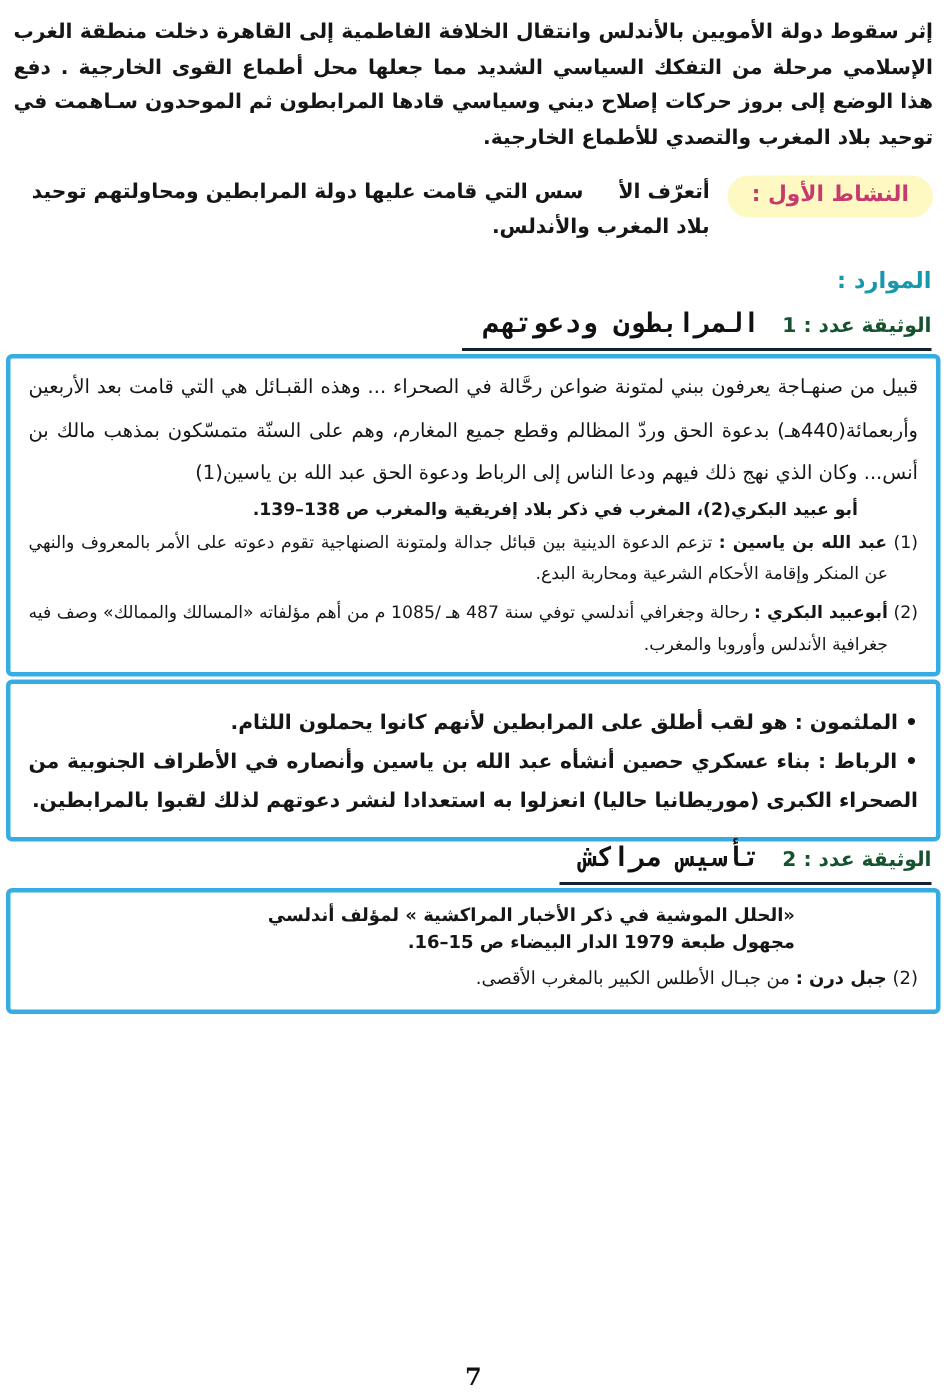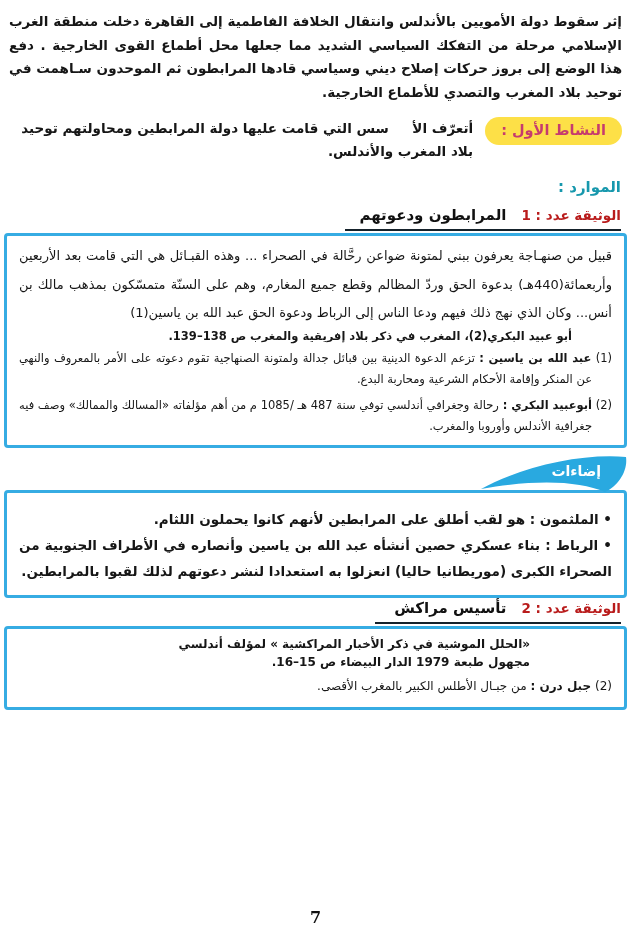--- a/index.html
+++ b/index.html
@@ -15,39 +15,39 @@
   
   .intro{
     margin:10px 9px 0 9px;
     font-size:13.5px;font-weight:700;
     line-height:23.5px;
     text-align:justify;
   }
   
   .activity{display:flex;gap:12px;margin:13px 9px 0 9px;align-items:flex-start;}
   .activity-badge{
-    background:#fde047;color:#c63b6e;
+    background:#fef9c3;color:#c63b6e;
     font-weight:700;font-size:14.5px;
     padding:5px 16px 7px 16px;border-radius:18px;
     white-space:nowrap;flex:0 0 auto;
   }
   .activity-text{
     font-size:13.5px;font-weight:700;line-height:23px;margin-top:3px;
     text-align:right;white-space:pre-wrap;
   }
   
   .resources{margin:15px 10px 0 0;font-size:15px;font-weight:700;color:#1798ad;padding-left:19px;}
   
   .doc-head{margin:9px 10px 0 0;}
   .doc-head-inner{
     display:inline-block;border-bottom:2.5px solid #15222b;
     padding:0 0 5px 14px;min-width:232px;
   }
-  .doc-label{color:#b91c1c;font-weight:700;font-size:13.5px;}
-  .doc-title{color:#111;font-weight:700;font-size:15px;margin-right:10px;}
+  .doc-label{color:#14532d;font-weight:700;font-size:13.5px;}
+  .doc-title{color:#111;font-weight:700;font-size:18px;margin-right:10px;font-family:Liberation Mono, monospace;}
   
   .box{
     margin:2px 4px 0 4px;
     border:3px solid #36ace3;border-radius:4px;
     background:#fff;
   }
   .box-inner{padding:6px 12px 8px 12px;}
   .doc-body{font-size:13px;line-height:28.5px;text-align:justify;}
   .doc-source{font-size:11.5px;font-weight:700;margin:1px 40px 0 0;}
   .fn{font-size:11.5px;line-height:21px;margin-top:5px;text-align:justify;
@@ -107,26 +107,20 @@
         <span>تزعم الدعوة الدينية بين قبائل جدالة ولمتونة الصنهاجية تقوم دعوته على  الأمر بالمعروف والنهي عن المنكر وإقامة الأحكام الشرعية ومحاربة البدع.</span>
       </div>
       <div class="fn">
         <span>(2)</span>
         <span class="term">أبوعبيد البكري :</span>
         <span>رحالة وجغرافي أندلسي توفي سنة 487 هـ /1085 م من أهم مؤلفاته «المسالك والممالك» وصف فيه جغرافية الأندلس وأوروبا والمغرب.</span>
       </div>
     </div>
   </div>
 
-  <div class="swoosh-row">
-    <svg class="swoosh" width="150" height="37" viewBox="0 0 150 37" aria-hidden="true">
-      <path d="M147 1 C 102 -3, 42 11, 2 33 C 58 23, 100 25, 126 36 C 139 30, 149 15, 147 1 Z" fill="#29a9e0"></path>
-    </svg>
-    <span class="swoosh-label">إضاءات</span>
-  </div>
 
   <div class="box">
     <div class="defs-inner">
       <p class="def" style="margin:0;">• الملثمون : هو لقب أطلق على المرابطين لأنهم كانوا يحملون اللثام.</p>
       <p class="def" style="margin:0;">• الرباط  : بناء عسكري حصين أنشأه عبد الله بن ياسين وأنصاره في الأطراف الجنوبية من الصحراء الكبرى (موريطانيا حاليا) انعزلوا به استعدادا لنشر دعوتهم لذلك لقبوا بالمرابطين.</p>
     </div>
   </div>
 
   <div class="doc-head" style="margin-top:0;">
     <span class="doc-head-inner">

